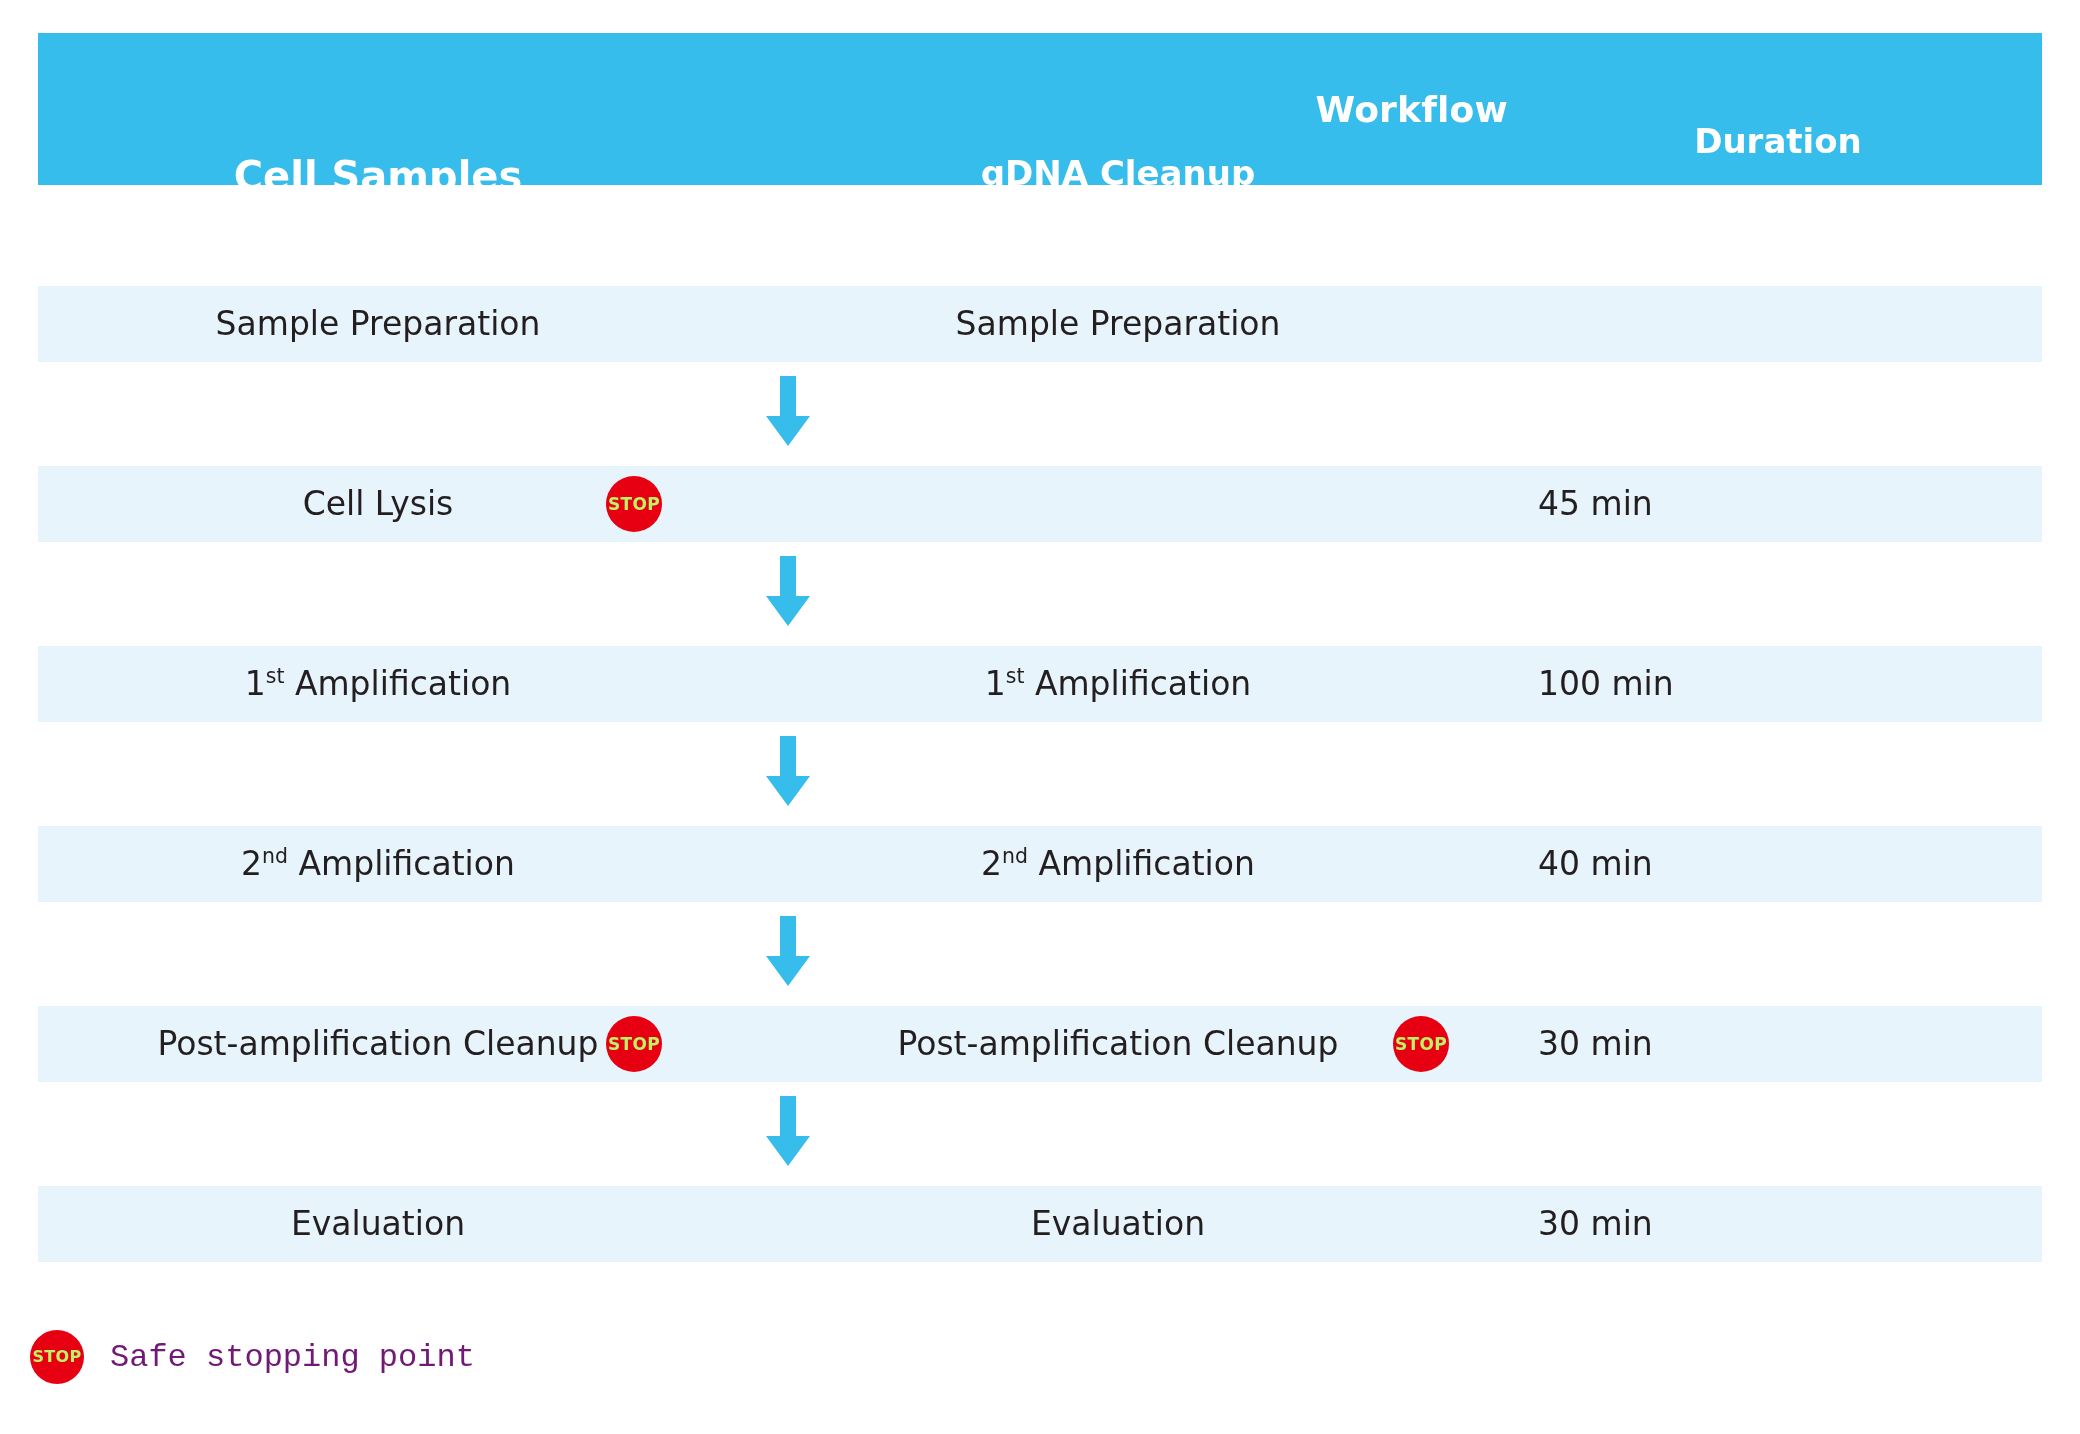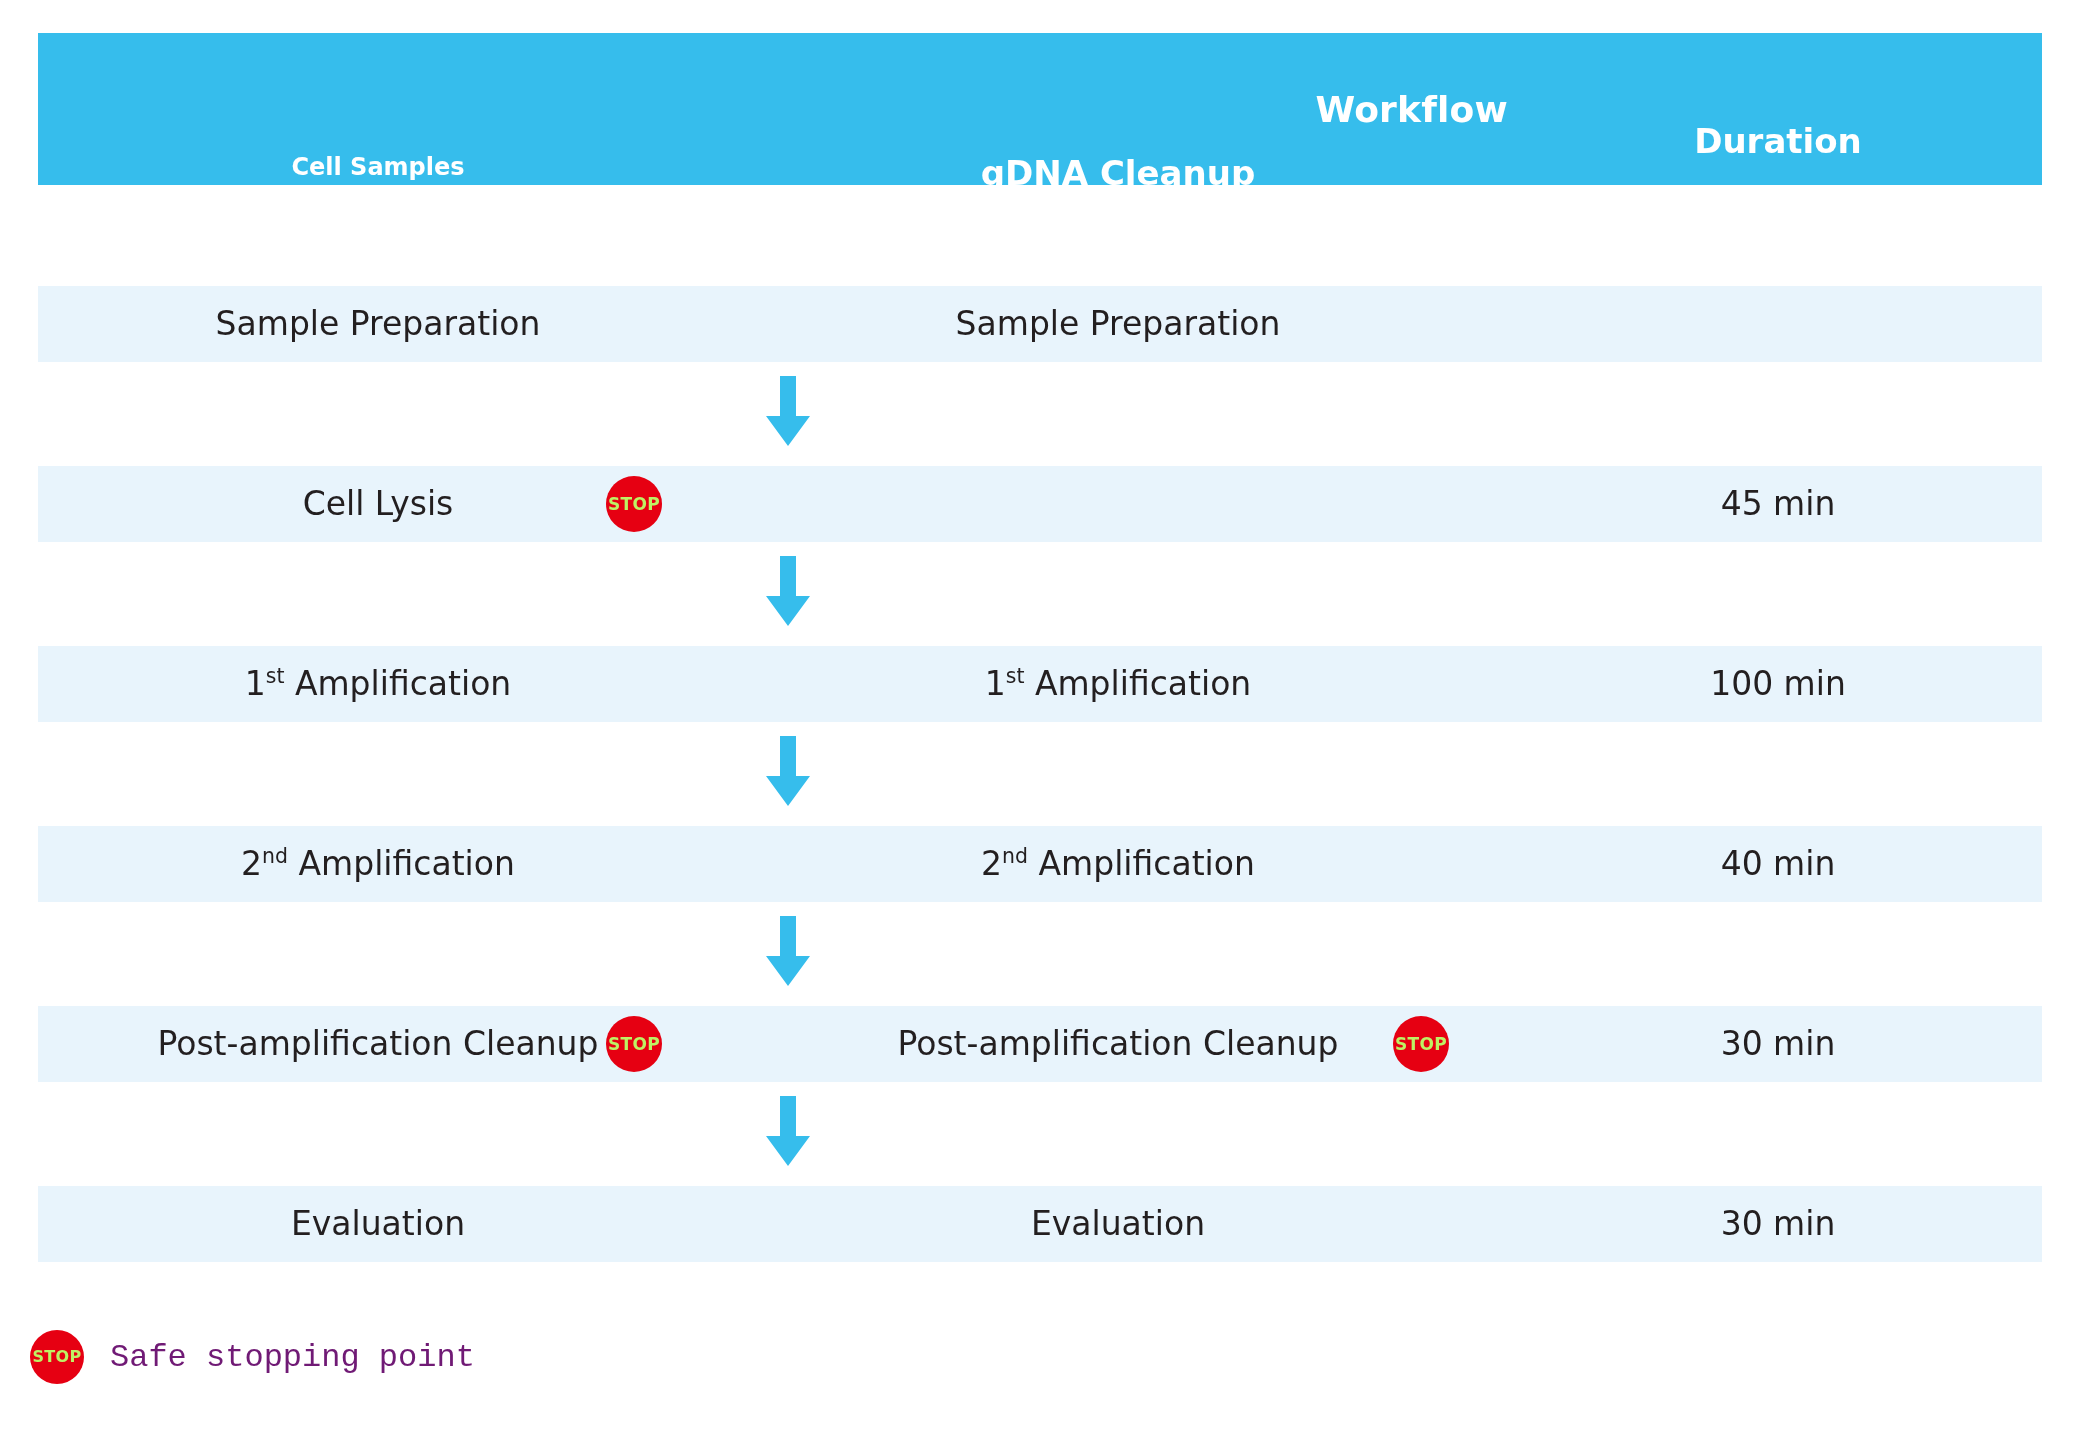--- a/index.html
+++ b/index.html
@@ -39,21 +39,21 @@
     font-size: 36px;
     font-weight: bold;
     letter-spacing: 0.2px;
   }
   .header .col-cell {
     position: absolute;
     left: 40px;
     top: 120px;
     width: 600px;
     text-align: center;
-    font-size: 24px;
+    font-size: 40px;
     font-weight: bold;
   }
   .header .col-gdna {
     position: absolute;
     left: 780px;
     top: 120px;
     width: 600px;
     text-align: center;
     font-size: 34px;
     font-weight: bold;
@@ -107,21 +107,21 @@
     font-size: 33px;
     white-space: nowrap;
   }
   .cell-duration {
     position: absolute;
     left: 1500px;
     top: 0;
     width: 480px;
     height: 76px;
     line-height: 76px;
-    text-align: center;
+    text-align: left;
     font-size: 33px;
     white-space: nowrap;
   }
   sup {
     font-size: 0.62em;
     vertical-align: super;
     line-height: 0;
   }
 
   

